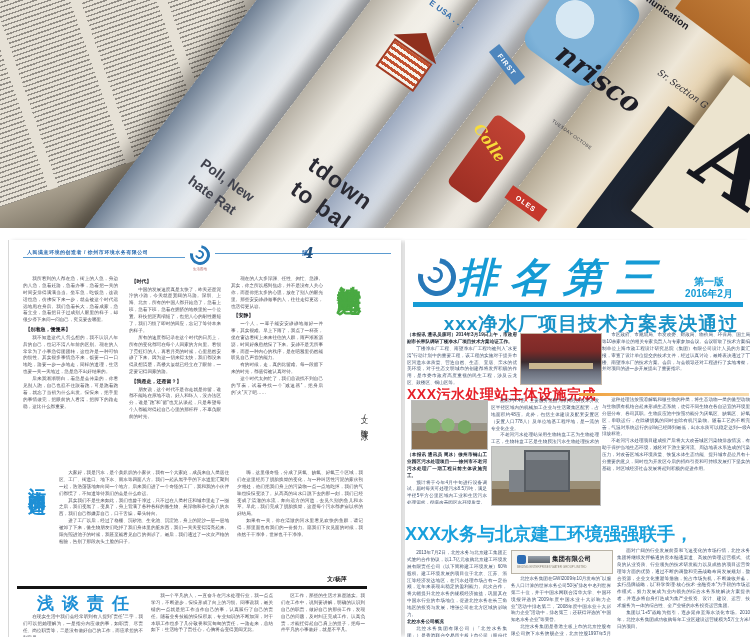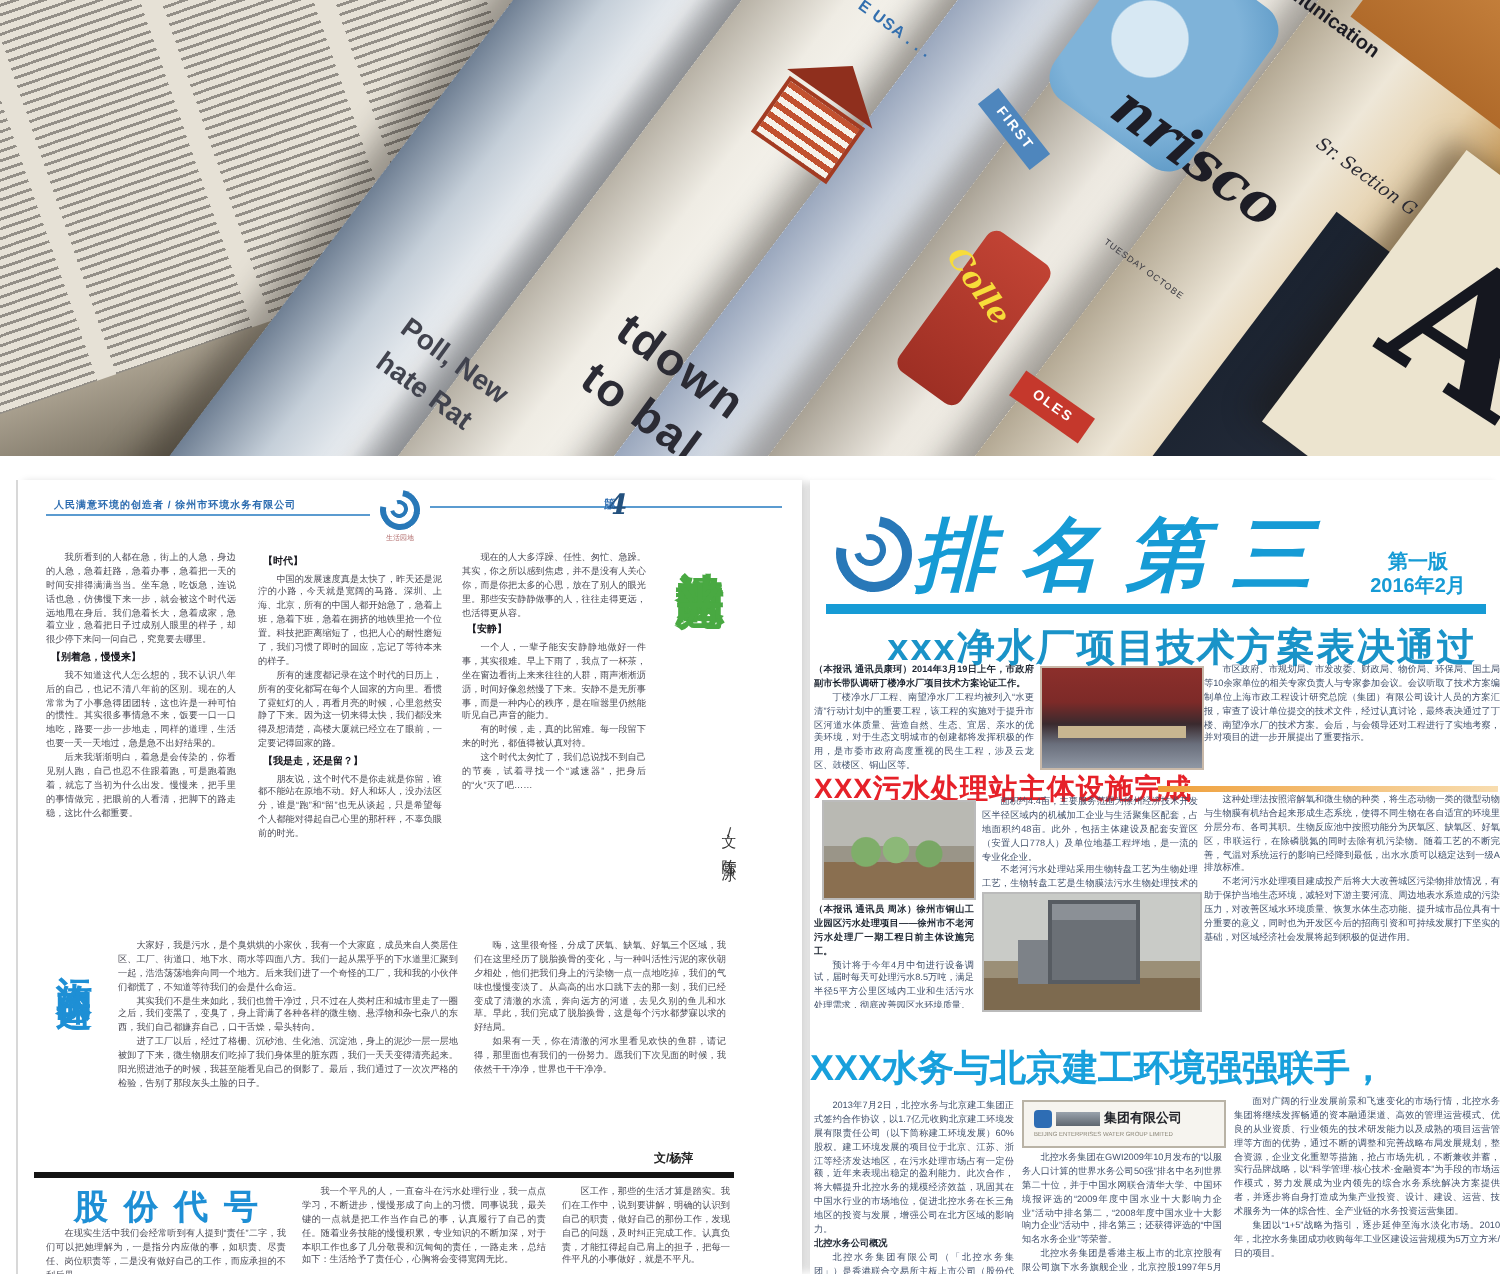--- a/index.html
+++ b/index.html
@@ -231,21 +231,21 @@
         <div class="spara">其实我们不是生来如此，我们也曾干净过，只不过在人类村庄和城市里走了一圈之后，我们变黑了，变臭了，身上背满了各种各样的微生物、悬浮物和杂七杂八的东西，我们自己都嫌弃自己，口干舌燥，晕头转向。</div>
         <div class="spara">进了工厂以后，经过了格栅、沉砂池、生化池、沉淀池，身上的泥沙一层一层地被卸了下来，微生物朋友们吃掉了我们身体里的脏东西，我们一天天变得清亮起来。阳光照进池子的时候，我甚至能看见自己的倒影了。最后，我们通过了一次次严格的检验，告别了那段灰头土脸的日子。</div>
       </div>
     <div class="col" style="left:228px;top:230px;width:126px;height:102px;">
         <div class="spara">嗨，这里很奇怪，分成了厌氧、缺氧、好氧三个区域，我们在这里经历了脱胎换骨的变化，与一种叫活性污泥的家伙朝夕相处，他们把我们身上的污染物一点一点地吃掉，我们的气味也慢慢变淡了。从高高的出水口跳下去的那一刻，我们已经变成了清澈的水流，奔向远方的河道，去见久别的鱼儿和水草。早此，我们完成了脱胎换骨，这是每个污水都梦寐以求的好结局。</div>
         <div class="spara">如果有一天，你在清澈的河水里看见欢快的鱼群，请记得，那里面也有我们的一份努力。愿我们下次见面的时候，我依然干干净净，世界也干干净净。</div>
       </div>
     <div class="s2-byline">文/杨萍</div>
 
     <div class="black-rule"></div>
-    <div class="t-duty">股份代号</div>
+    <div class="t-duty">浅谈责任</div>
     <div class="col" style="left:14px;top:374px;width:120px;height:23px;">
         <div class="spara">在现实生活中我们会经常听到有人提到“责任”二字，我们可以把她理解为，一是指分内应做的事，如职责、尽责任、岗位职责等，二是没有做好自己的工作，而应承担的不利后果。</div>
       </div>
     <div class="col" style="left:142px;top:353px;width:122px;height:44px;">
         <div class="spara">我一个平凡的人，一直奋斗在污水处理行业，我一点点学习，不断进步，慢慢形成了向上的习惯。同事说我，最关键的一点就是把工作当作自己的事，认真履行了自己的责任。随着业务技能的慢慢积累，专业知识的不断加深，对于本职工作也多了几分敬畏和沉甸甸的责任，一路走来，总结如下：生活给予了责任心，心胸将会变得宽阔无比。</div>
       </div>
     <div class="col" style="left:272px;top:353px;width:84px;height:44px;">
         <div class="spara">区工作，那些的生活才算是踏实。我们在工作中，说到要讲解，明确的认识到自己的职责，做好自己的那份工作，发现自己的问题，及时纠正完成工作。认真负责，才能扛得起自己肩上的担子，把每一件平凡的小事做好，就是不平凡。</div>
       </div>
   </div>

